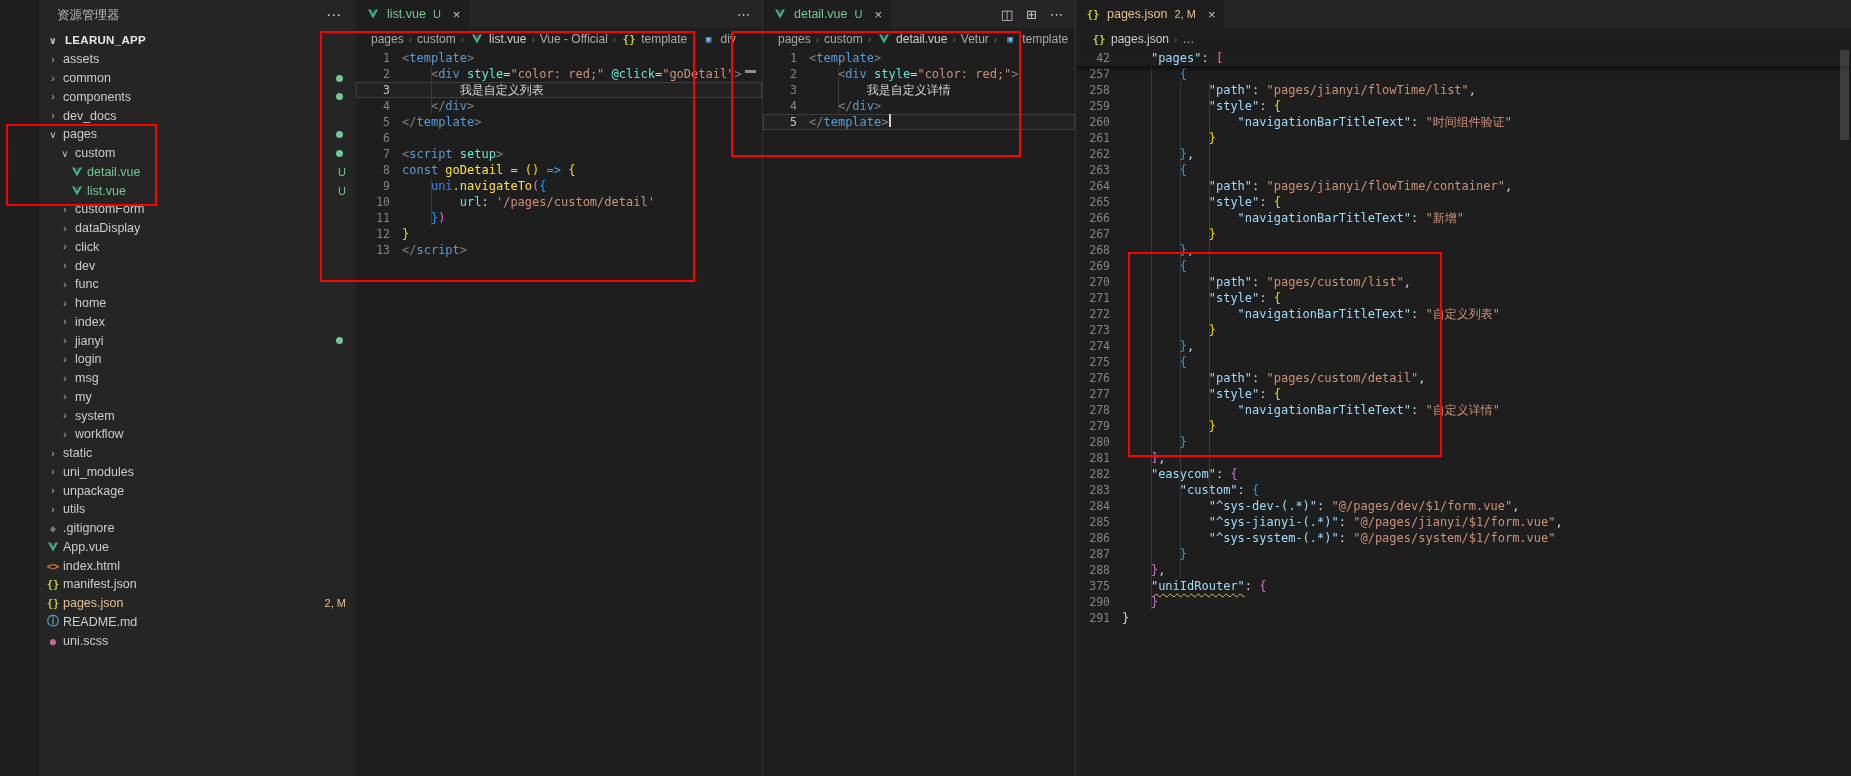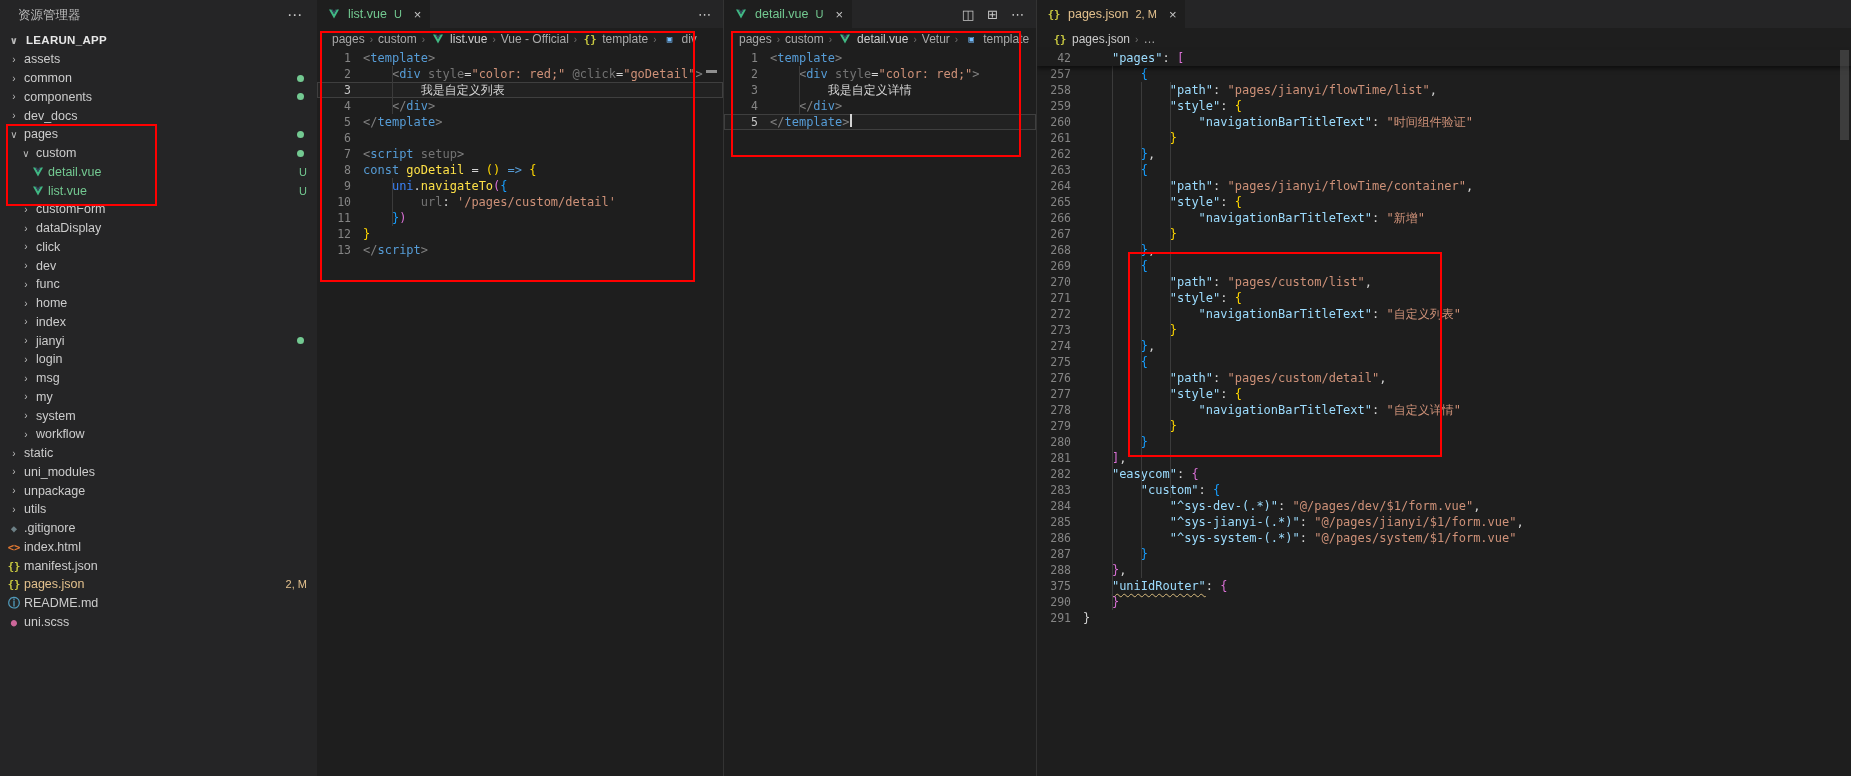--- a/index.html
+++ b/index.html
@@ -1,20 +1,20 @@
 <!DOCTYPE html>
 <html><head>
 <meta charset="utf-8">
 <style>
   html,body{margin:0;padding:0;background:#1e1e1e;}
   body{font-family:"Liberation Sans","DejaVu Sans",sans-serif;}
   .app{position:relative;width:1851px;height:776px;display:flex;background:#1e1e1e;overflow:hidden;}
 
   
-  .sidebar{width:317px;flex:none;background:#252526;position:relative;overflow:hidden;}
+  .sidebar{width:317px;flex:none;background:#252526;position:relative;overflow:hidden;margin-left:39px;}
   .explorer-header{height:30px;display:flex;align-items:center;justify-content:space-between;padding:0 14px 0 18px;color:#bbbbbb;font-size:12.5px;}
   .more-dots{color:#c5c5c5;font-size:15px;letter-spacing:1px;cursor:pointer;}
   .project-header{height:20px;display:flex;align-items:center;gap:4px;color:#e7e7e7;font-weight:700;font-size:11.5px;padding-left:6px;letter-spacing:.3px;}
   .chev{width:16px;flex:none;text-align:center;color:#bbbbbb;font-size:10px;}
   .tree{position:relative;}
   .tree-row{height:18.75px;display:flex;align-items:center;color:#cccccc;font-size:12.5px;position:relative;cursor:pointer;white-space:nowrap;}
   .tree-label{margin-left:2px;}
   .tree-badge{position:absolute;right:10px;font-size:11px;}
   .tree-dot{position:absolute;right:13px;width:7px;height:7px;border-radius:50%;background:#73c991;}
   .st-untracked{color:#73c991;}
@@ -41,21 +41,21 @@
   .code{position:relative;font-family:"DejaVu Sans Mono","Liberation Mono",monospace;font-size:12px;}
   .cline{display:flex;height:16px;line-height:16px;white-space:pre;box-sizing:border-box;}
   .cline.cur{box-shadow:inset 0 0 0 1px #3f3f3f;background:rgba(255,255,255,0.02);}
   .lnum{width:34px;padding-right:12px;text-align:right;color:#858585;flex:none;font-size:11.5px;}
   .cur .lnum{color:#c6c6c6;}
   .sticky{background:#1e1e1e;box-shadow:0 3px 4px rgba(0,0,0,.5);position:relative;z-index:3;}
   .iguide{position:absolute;width:1px;background:#3b3b3b;z-index:0;}
   .cursor{display:inline-block;width:2px;height:13px;background:#d4d4d4;vertical-align:-2px;margin-left:1px;}
 
   
-  .c-pl{color:#d4d4d4}.c-pu{color:#808080}.c-tg{color:#569cd6}.c-at{color:#737373}
+  .c-pl{color:#d4d4d4}.c-pu{color:#808080}.c-tg{color:#569cd6}.c-at{color:#5eead4}
   .c-st{color:#ce9178}.c-kw{color:#569cd6}.c-fn{color:#fde047}.c-vr{color:#3b82f6}
   .c-b1{color:#ffd700}.c-b2{color:#da70d6}.c-b3{color:#179fff}.c-ky{color:#9cdcfe}
   .c-kywarn{color:#9cdcfe;text-decoration:underline wavy #d7ba7d 1px;text-underline-offset:3px;}
 
   .ficon{width:16px;flex:none;display:inline-flex;align-items:center;justify-content:center;font-size:10.5px;font-family:"DejaVu Sans Mono",monospace;font-weight:700;}
 
   
   .redbox{position:absolute;border:2px solid #ff0000;z-index:20;pointer-events:none;}
   .ruler-dash{position:absolute;width:11px;height:3px;background:#8f8f8f;z-index:5;}
   .vscroll{position:absolute;background:rgba(121,121,121,.35);z-index:5;cursor:pointer;}
@@ -188,20 +188,29 @@
           <span class="chev">›</span>
           <span class="tree-label">unpackage</span>
         </div>
         <div class="tree-row" style="padding-left: 6px;">
           <span class="chev">›</span>
           <span class="tree-label">utils</span>
         </div>
         <div class="tree-row" style="padding-left: 6px;">
           <span class="ficon" style="color: rgb(109, 128, 134);">◆</span>
           <span class="tree-label">.gitignore</span>
+        </div>
+        <div class="tree-row" style="padding-left: 6px;">
+          <span class="ficon">
+            <svg width="12" height="12" viewBox="0 0 24 24">
+              <path fill="#41b883" d="M2 3h4.6L12 12 17.4 3H22L12 21 2 3z"></path>
+              <path fill="#35495e" d="M6.6 3h3L12 7.2 14.4 3h3L12 12.6 6.6 3z"></path>
+            </svg>
+          </span>
+          <span class="tree-label">App.vue</span>
         </div>
         <div class="tree-row" style="padding-left: 6px;">
           <span class="ficon" style="color: rgb(227, 121, 51);">&lt;&gt;</span>
           <span class="tree-label">index.html</span>
         </div>
         <div class="tree-row" style="padding-left: 6px;">
           <span class="ficon" style="color: rgb(203, 203, 65);">{}</span>
           <span class="tree-label">manifest.json</span>
         </div>
         <div class="tree-row" style="padding-left: 6px;">

